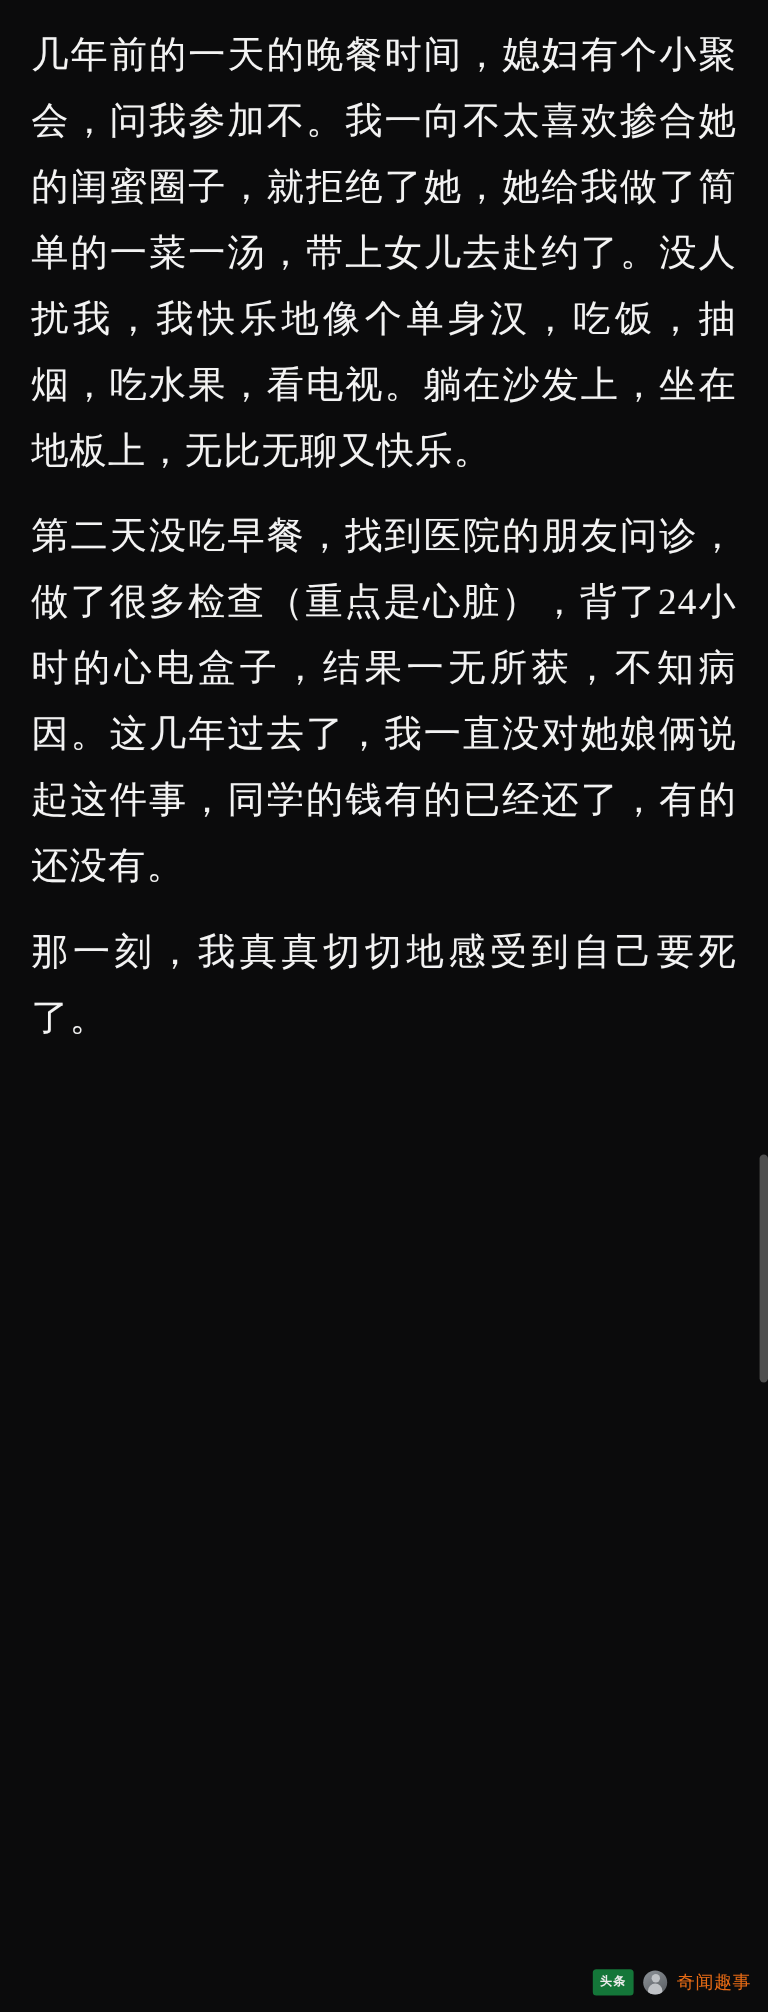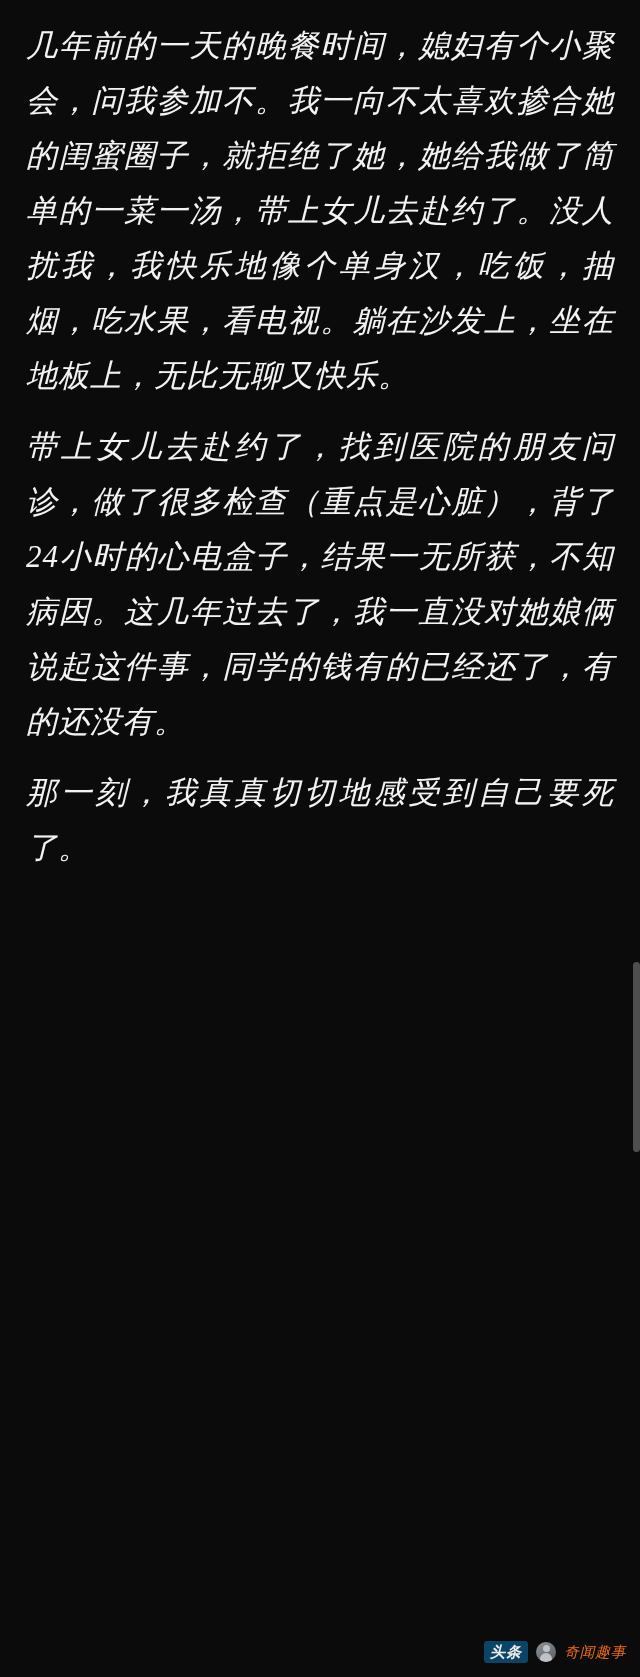--- a/index.html
+++ b/index.html
@@ -15,21 +15,20 @@
     font-family: "Liberation Serif", "DejaVu Serif", serif;
   }
   #page {
     position: absolute;
     top: 0; left: 0;
     width: 640px;
     height: 1677px;
     background: #0b0b0c;
     box-sizing: border-box;
     padding: 18px 26px 0 26px;
-    font-style: italic;
   }
   .article {
     color: #f2f2f2;
   }
   .para {
     font-size: 31px;
     line-height: 55px;
     letter-spacing: 1px;
     text-align: justify;
     margin: 0 0 16px 0;
@@ -55,24 +54,24 @@
     position: absolute;
     right: 14px;
     bottom: 14px;
     display: flex;
     align-items: center;
     gap: 8px;
     opacity: 0.92;
   }
   .wm-logo {
     display: inline-block;
-    background: #0c4a6e;
+    background: #15803d;
     color: #fff;
     font-family: "Liberation Sans", sans-serif;
-    font-size: 15px;
+    font-size: 10px;
     font-weight: bold;
     padding: 2px 6px;
     border-radius: 3px;
     letter-spacing: 1px;
     line-height: 18px;
   }
   .wm-avatar {
     width: 20px;
     height: 20px;
     border-radius: 50%;
@@ -107,21 +106,21 @@
     font-size: 15px;
     letter-spacing: 0.5px;
   }
 </style>
 </head>
 <body>
 
 <div id="page">
   <div class="article">
     <p class="para">几年前的一天的晚餐时间，媳妇有个小聚会，问我参加不。我一向不太喜欢掺合她的闺蜜圈子，就拒绝了她，她给我做了简单的一菜一汤，带上女儿去赴约了。没人扰我，我快乐地像个单身汉，吃饭，抽烟，吃水果，看电视。躺在沙发上，坐在地板上，无比无聊又快乐。</p>
-    <p class="para">带上女儿去赴约了，找到医院的朋友问诊，做了很多检查（重点是心脏），背了24小时的心电盒子，结果一无所获，不知病因。这几年过去了，我一直没对她娘俩说起这件事，同学的钱有的已经还了，有的还没有。</p>
+    <p class="para">第二天没吃早餐，找到医院的朋友问诊，做了很多检查（重点是心脏），背了24小时的心电盒子，结果一无所获，不知病因。这几年过去了，我一直没对她娘俩说起这件事，同学的钱有的已经还了，有的还没有。</p>
     <p class="para">那一刻，我真真切切地感受到自己要死了。</p>
   </div>
 
   <div class="scroll-indicator"></div>
 
   <div class="watermark">
     <span class="wm-logo">头条</span>
     <span class="wm-avatar"></span>
     <span class="wm-name">奇闻趣事</span>
   </div>

